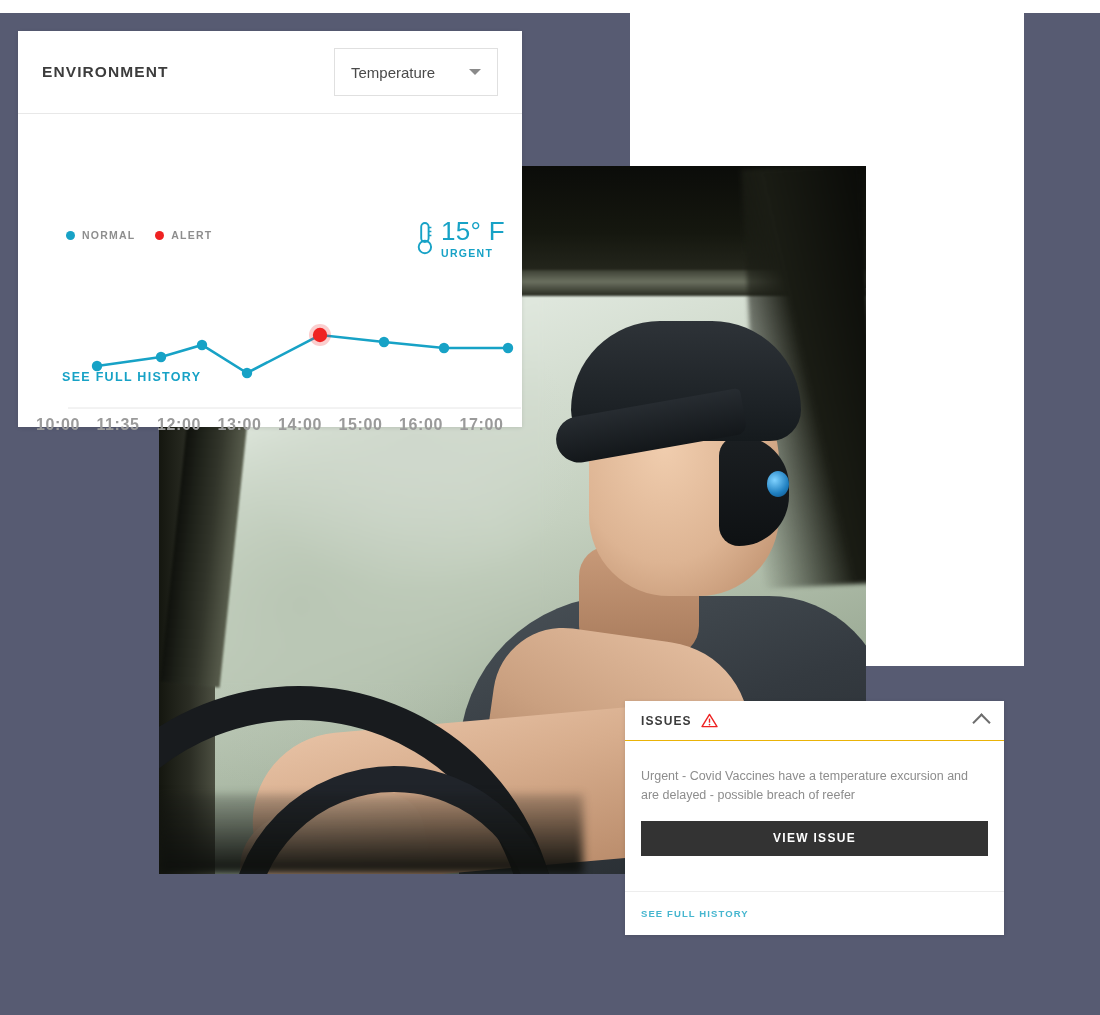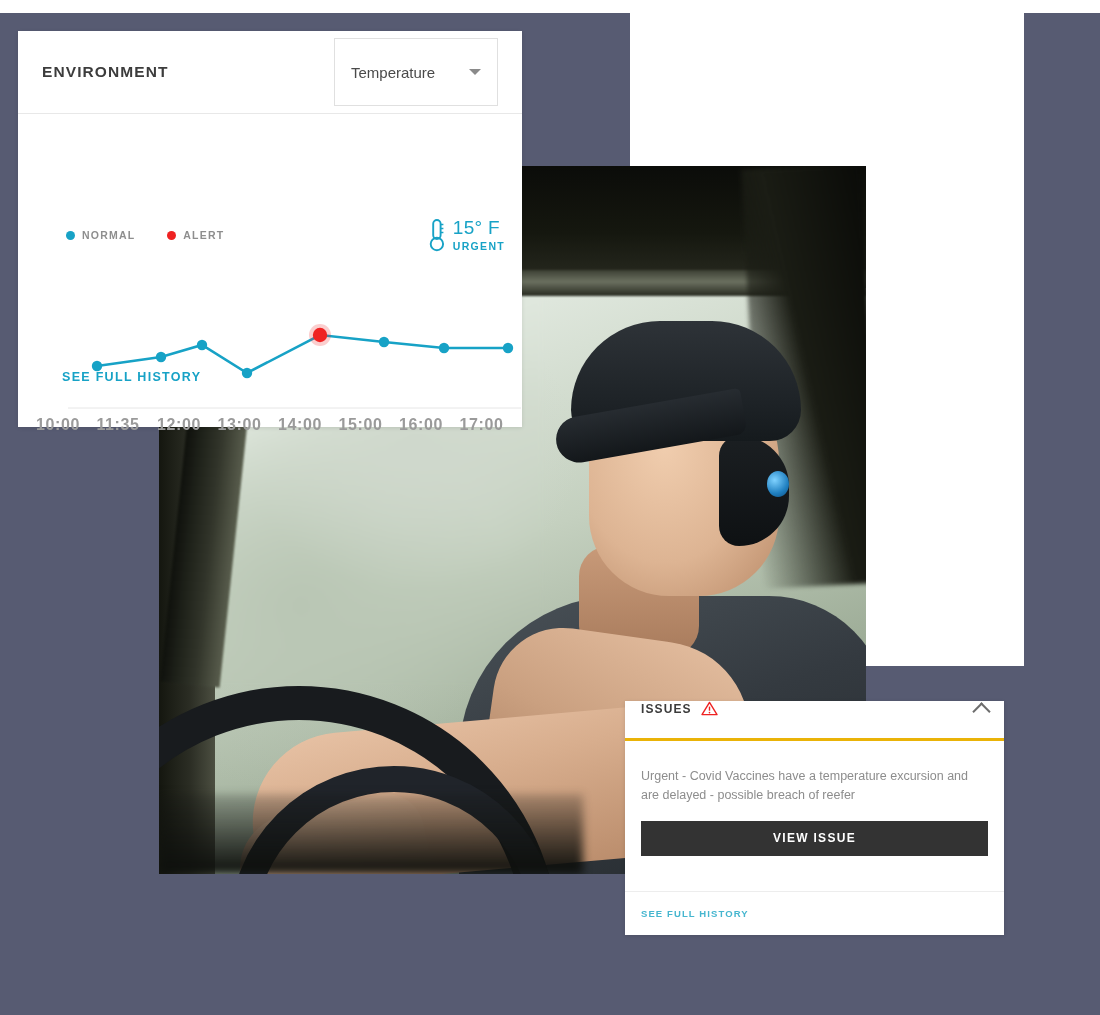--- a/index.html
+++ b/index.html
@@ -157,21 +157,21 @@
     padding: 0 24px 0 24px;
     border-bottom: 1px solid #e8e8e8;
   }
   #env-title {
     font-size: 15.5px;
     font-weight: bold;
     letter-spacing: 1.1px;
     color: #3c3c3c;
   }
   #metric-select {
-    width: 164px; height: 68px;
+    width: 164px; height: 48px;
     border: 1px solid #e0e0e0;
     background: #fff;
     display: flex;
     align-items: center;
     justify-content: space-between;
     padding: 18px 16px;
     cursor: pointer;
   }
   #metric-select .val {
     font-size: 15px;
@@ -184,40 +184,40 @@
     border-top: 6px solid #8a8a8a;
   }
 
   #env-body { position: relative; height: 312px; }
 
   #legend {
     position: absolute;
     left: 48px; top: 115px;
     display: flex;
     align-items: center;
-    gap: 32px;
+    gap: 20px;
   }
   .legend-item { display: flex; align-items: center; gap: 7px; }
   .legend-dot { width: 9px; height: 9px; border-radius: 50%; }
   .legend-dot.normal { background: #17a2c6; }
   .legend-dot.alert  { background: #ef2222; }
   .legend-label {
     font-size: 10.5px; font-weight: bold;
     letter-spacing: 1.2px; color: #8e8e8e;
   }
 
   #current-readout {
     position: absolute;
     right: 17px; top: 104px;
     display: flex; align-items: center; gap: 7px;
     color: #17a2c6;
   }
   #current-readout .thermo { width: 18px; height: 34px; }
   #current-readout .nums { display: flex; flex-direction: column; line-height: 1; }
-  #cur-temp { font-size: 19px; font-weight: 400; letter-spacing: 0.3px; }
+  #cur-temp { font-size: 26px; font-weight: 400; letter-spacing: 0.3px; }
   #cur-label { font-size: 10.5px; font-weight: bold; letter-spacing: 1.3px; margin-top: 4px; }
 
   #chart-wrap { position: absolute; left: 0; top: 0; width: 100%; height: 100%; }
   #chart-svg { position: absolute; left: 0; top: 0; }
   #x-axis {
     position: absolute;
     left: 50px; top: 290px;
     width: 453px;
     display: flex;
   }
@@ -238,23 +238,23 @@
   
   #issues-card {
     position: absolute;
     left: 625px; top: 688px;
     width: 379px; height: 234px;
     background: #ffffff;
     box-shadow: 0 1px 4px rgba(0,0,0,0.12);
   }
   #issues-header {
     height: 40px;
-    display: flex; align-items: flex-start; justify-content: space-between;
+    display: flex; align-items: center; justify-content: space-between;
     padding: 0 16px 0 16px;
-    border-bottom: 3px solid #eab308;
+    border-bottom: 1px solid #eab308;
   }
   #issues-header-left { display: flex; align-items: center; gap: 9px; }
   #issues-title {
     font-size: 12px; font-weight: bold;
     letter-spacing: 1.1px; color: #3c3c3c;
   }
   .chevron-up {
     width: 13px; height: 13px;
     border-left: 2px solid #6d6d6d;
     border-top: 2px solid #6d6d6d;

